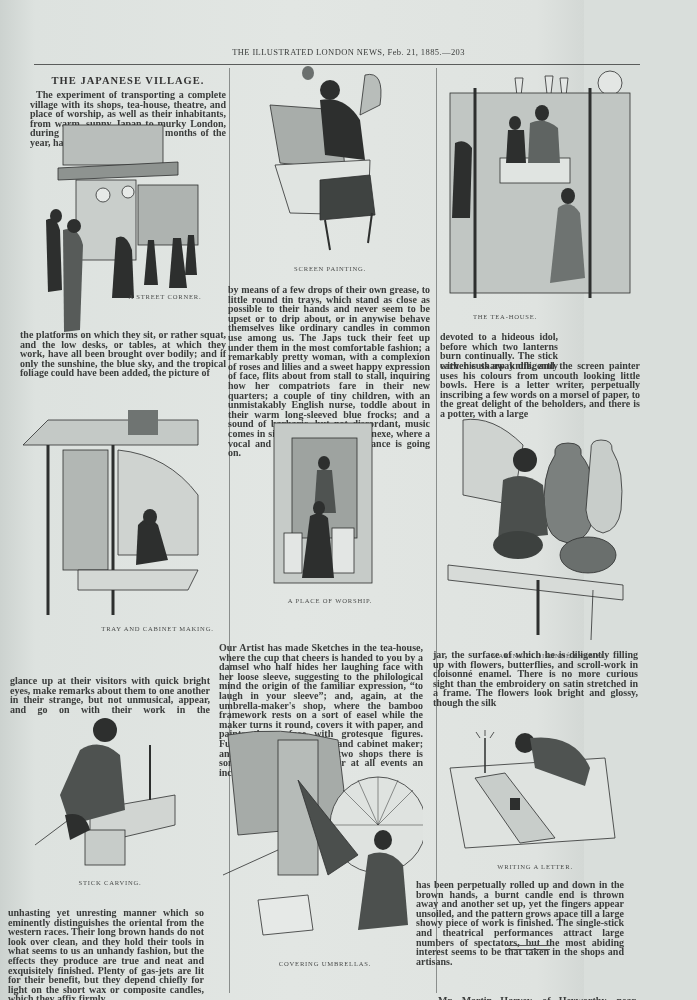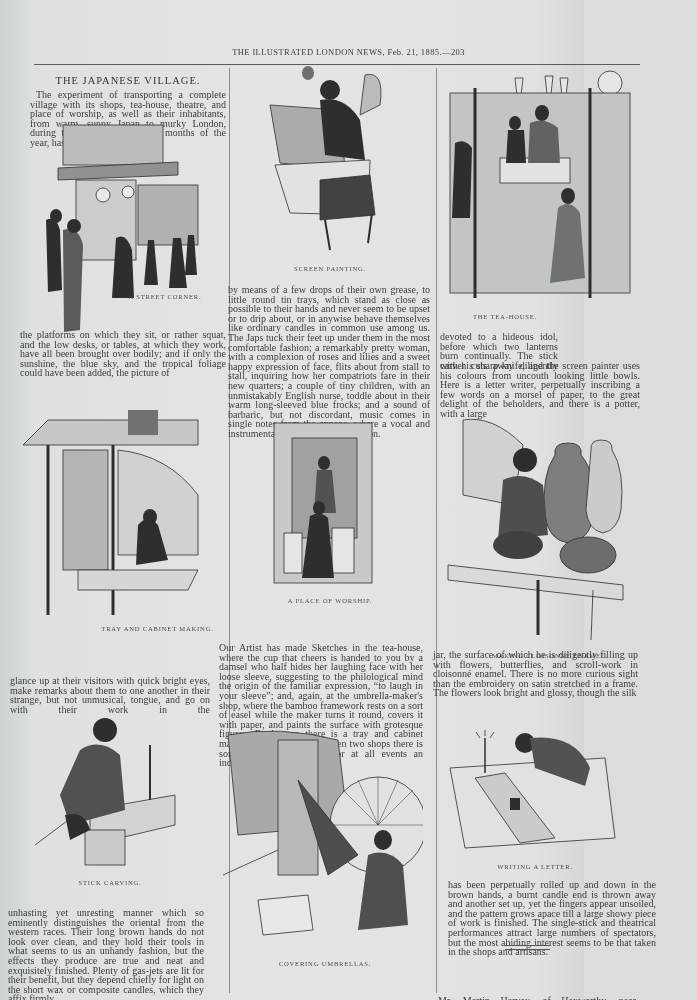--- a/index.html
+++ b/index.html
@@ -13,21 +13,21 @@
   .page {
     position:absolute; left:0; top:0; width:584px; height:1000px;
     background:linear-gradient(90deg,#ccd2cf 0%,#dde2df 6%,#e2e6e3 50%,#dfe3e0 92%,#d3d8d5 100%);
   }
   .masthead {
     position:absolute; top:47px; left:0; width:697px; text-align:center;
     font-size:8.5px; letter-spacing:0.4px; color:#3a3c3b;
   }
   .rule-top { position:absolute; top:64px; left:34px; width:606px; height:1px; background:#5a5c5b; }
   .col-rule { position:absolute; width:1px; background:#8a8e8c; }
-  .block { position:absolute; }
+  .block { position:absolute;font-weight:bold; }
   .title {
     font-size:10.5px; letter-spacing:1px; text-align:center; color:#333;
   }
   .para {
     font-size:10px; line-height:9.6px; text-align:justify; color:#3a3c3b;
     text-align-last:justify;
   }
   .para.last { text-align-last:left; }
   .caption {
     position:absolute; font-size:6.6px; letter-spacing:0.8px; color:#4a4c4b; text-align:center;
@@ -93,21 +93,21 @@
       <g fill="#2d2f2e">
         <rect x="110" y="5" width="30" height="25" fill="#6f7472"></rect>
         <path d="M120 120 Q130 108 140 120 L150 155 L118 160 Z"></path>
         <ellipse cx="132" cy="112" rx="7" ry="8"></ellipse>
       </g>
     </svg>
   </div>
   <div class="caption" style="left:90px; top:625px; width:135px;">TRAY AND CABINET MAKING.</div>
 
   <div class="block" style="left:10px; top:676px; width:200px;">
-    <div class="para">glance up at their visitors with quick bright eyes, make remarks about them to one another in their strange, but not unmusical, tongue, and go on with their work in the</div>
+    <div class="para">glance up at their visitors with quick bright eyes, make remarks about them to one another in their strange, but not unmusical, appear, and go on with their work in the</div>
   </div>
 
   <div class="illus" style="left:30px; top:715px; width:160px; height:155px;">
     <svg viewBox="0 0 160 155">
       <g stroke="#2d2f2e" fill="none" stroke-width="0.8">
         <path d="M60 95 L145 80 L145 110 L60 130 Z" fill="#d1d5d2"></path>
         <rect x="55" y="115" width="40" height="35" fill="#c7ccc9"></rect>
         <line x1="5" y1="130" x2="45" y2="100"></line>
         <line x1="120" y1="30" x2="120" y2="85" stroke-width="2"></line>
       </g>
@@ -262,21 +262,21 @@
       </g>
       <g fill="#2d2f2e">
         <ellipse cx="80" cy="15" rx="10" ry="10"></ellipse>
         <path d="M85 10 Q130 5 145 40 L140 58 L90 40 Z" fill="#4f5351"></path>
         <rect x="65" y="70" width="10" height="12"></rect>
       </g>
     </svg>
   </div>
   <div class="caption" style="left:480px; top:863px; width:110px;">WRITING A LETTER.</div>
 
-  <div class="block" style="left:448px; top:880px; width:208px;">
+  <div class="block" style="left:416px; top:880px; width:208px;">
     <div class="para last">has been perpetually rolled up and down in the brown hands, a burnt candle end is thrown away and another set up, yet the fingers appear unsoiled, and the pattern grows apace till a large showy piece of work is finished. The single-stick and theatrical performances attract large numbers of spectators, but the most abiding interest seems to be that taken in the shops and artisans.</div>
   </div>
 
   <div class="sep" style="left:505px; top:945px; width:45px;"></div>
 
   <div class="block" style="left:428px; top:952px; width:208px;margin-top:44px;">
     <div class="para last" style="text-indent:10px;">Mr. Martin Harvey, of Hexworthy, near Launceston, has presented Penzance with a new life-boat and house, at a cost of £1000.</div>
   </div>
 
 </div>

